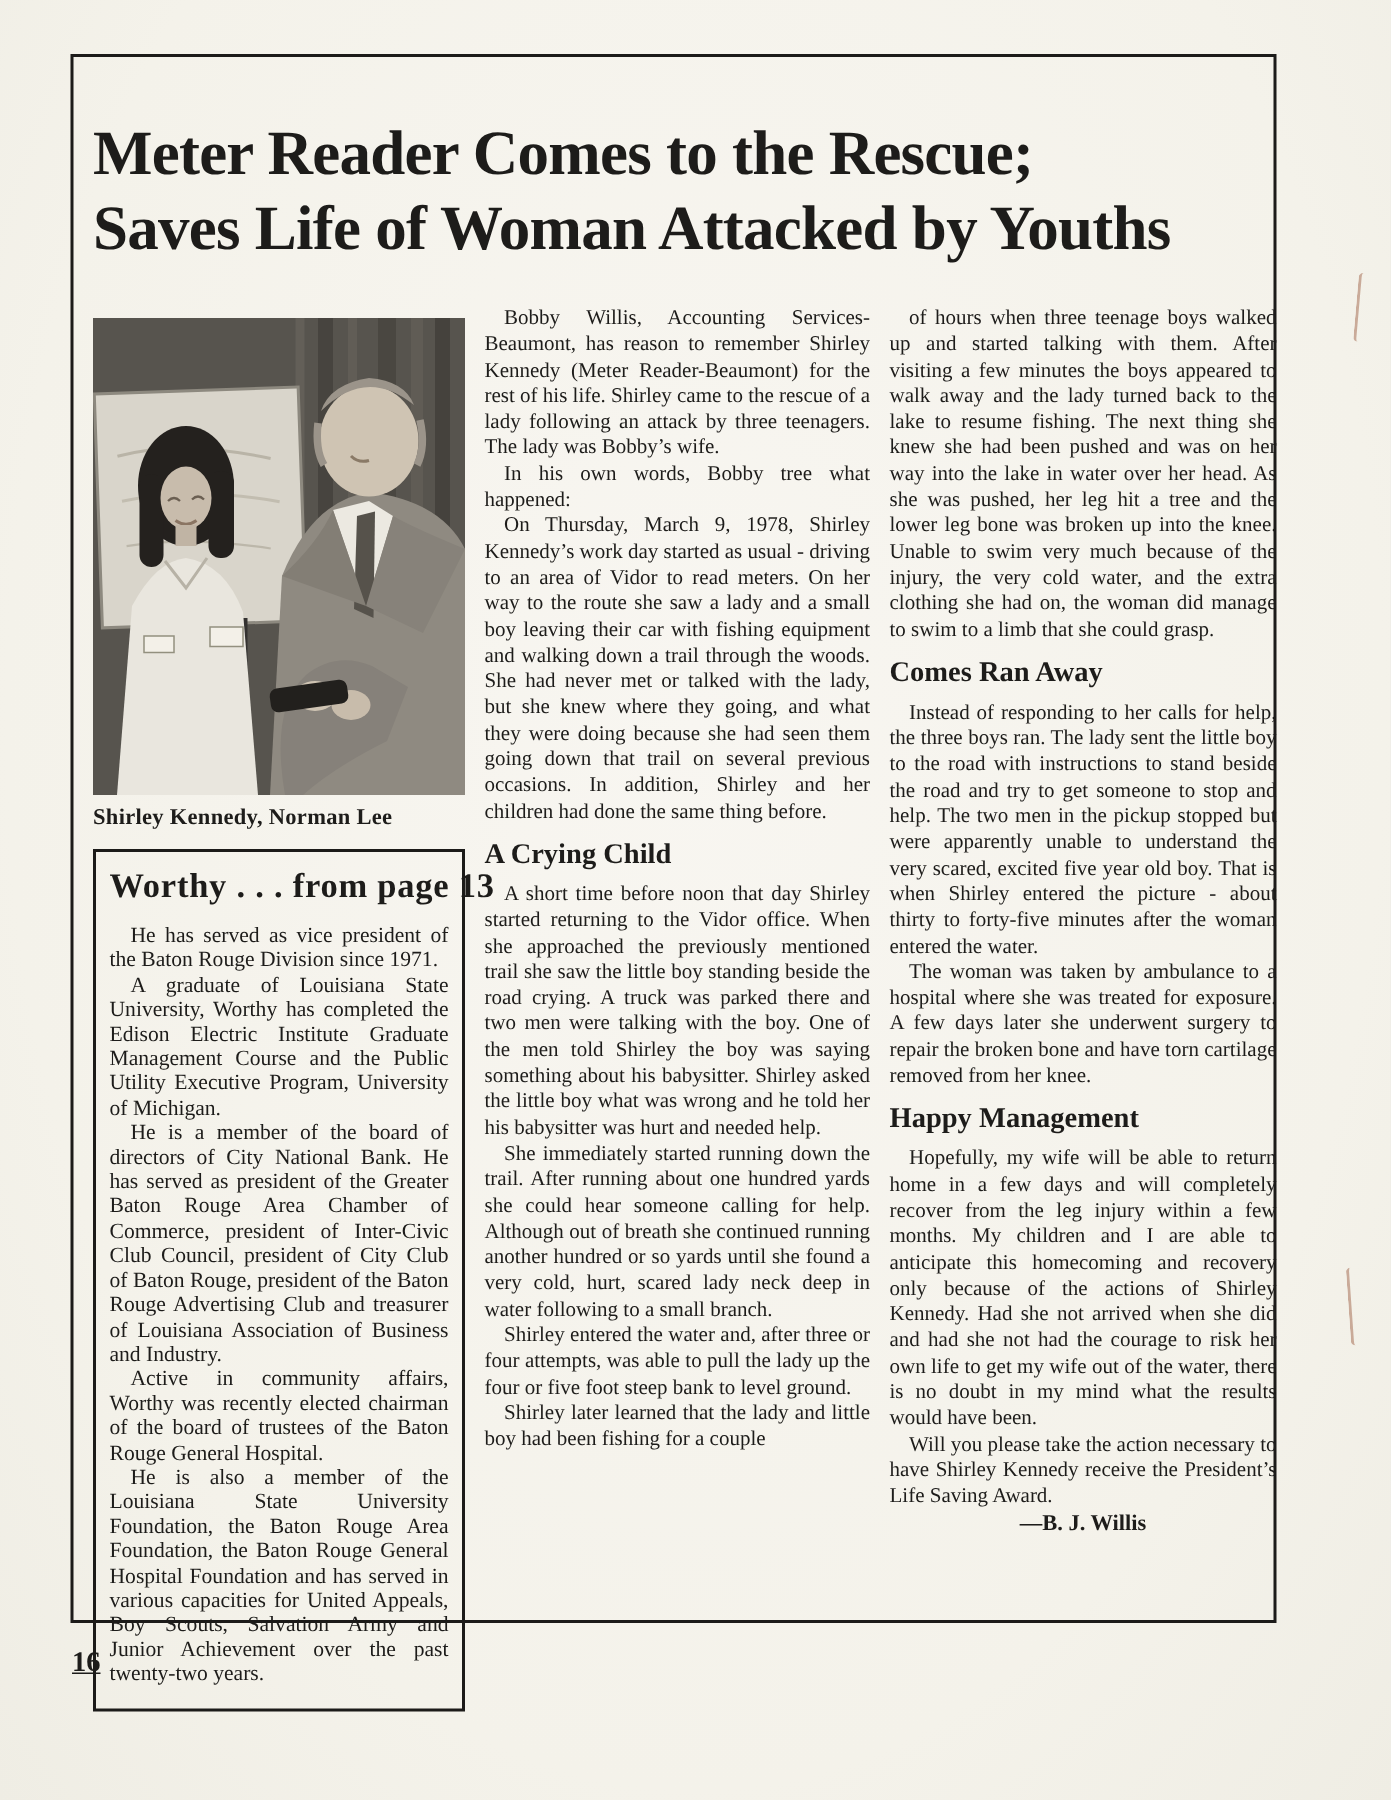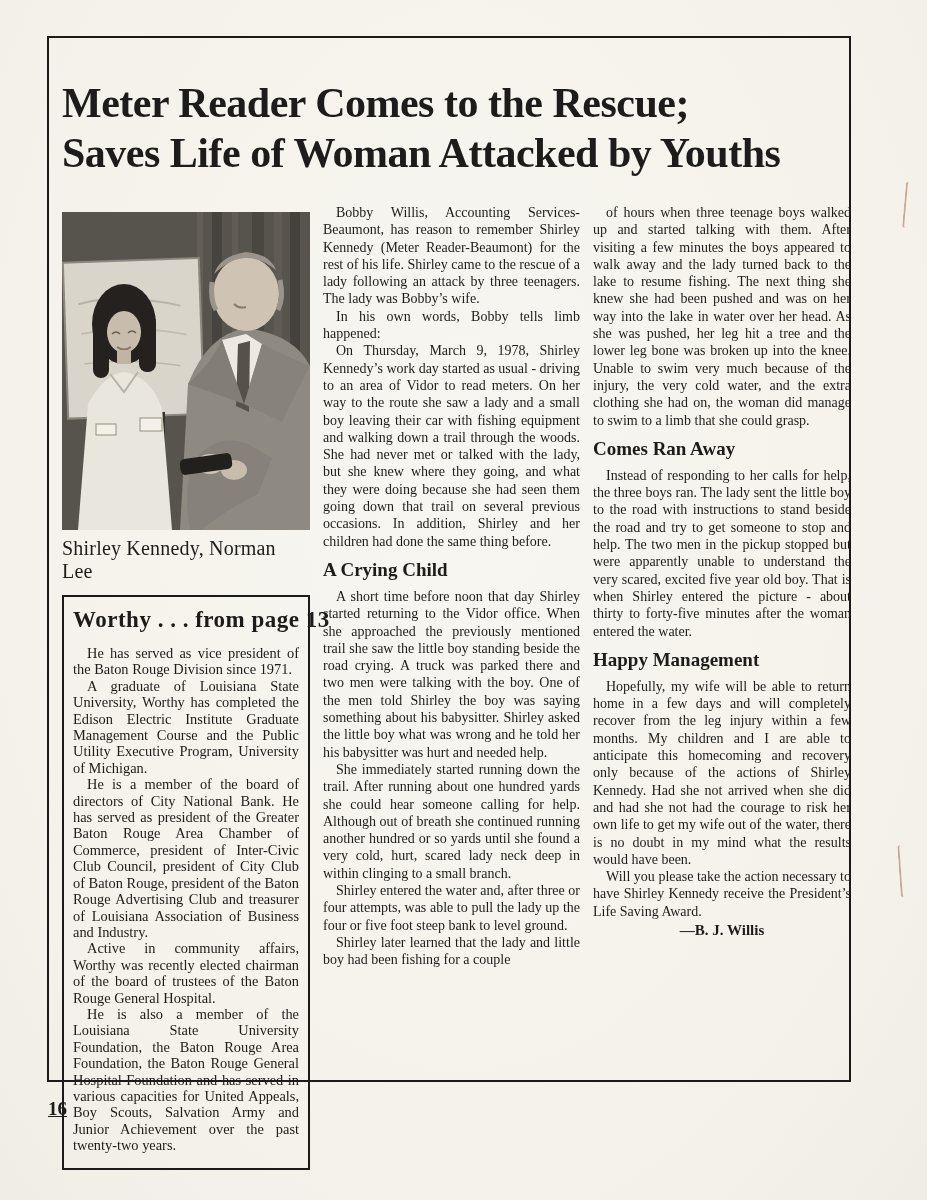--- a/index.html
+++ b/index.html
@@ -27,21 +27,21 @@
     position:absolute; left:13px; top:166px;
     width:789px; display:flex; gap:13px;
   }
   .col { }
   .col-left  { width:248px; }
   .col-mid   { width:257px; }
   .col-right { width:258px; }
 
   .photo-figure { margin-top:8px; width:248px; height:318px; overflow:hidden; background:#55534e; }
   .photo-caption {
-    margin-top:7px; font-weight:normal; font-size:20px; letter-spacing:0.2px;
+    margin-top:7px; font-weight:bold; font-size:15px; letter-spacing:0.2px;
   }
   .worthy-box {
     margin-top:12px;
     border:2px solid #1c1b19;
     padding:8px 9px 14px 9px;
     min-height:500px;
   }
   .worthy-heading {
     font-size:23px; font-weight:bold; letter-spacing:0.5px;
     margin:2px 0 12px 0; white-space:nowrap;
@@ -151,33 +151,34 @@
           <p>He has served as vice president of the Baton Rouge Division since 1971.</p>
           <p>A graduate of Louisiana State University, Worthy has completed the Edison Electric Institute Graduate Management Course and the Public Utility Executive Program, University of Michigan.</p>
           <p>He is a member of the board of directors of City National Bank. He has served as president of the Greater Baton Rouge Area Chamber of Commerce, president of Inter-Civic Club Council, president of City Club of Baton Rouge, president of the Baton Rouge Advertising Club and treasurer of Louisiana Association of Business and Industry.</p>
           <p>Active in community affairs, Worthy was recently elected chairman of the board of trustees of the Baton Rouge General Hospital.</p>
           <p>He is also a member of the Louisiana State University Foundation, the Baton Rouge Area Foundation, the Baton Rouge General Hospital Foundation and has served in various capacities for United Appeals, Boy Scouts, Salvation Army and Junior Achievement over the past twenty-two years.</p>
         </aside>
       </div>
 
       <div class="col col-mid">
         <p class="bp">Bobby Willis, Accounting Services-Beaumont, has reason to remember Shirley Kennedy (Meter Reader-Beaumont) for the rest of his life. Shirley came to the rescue of a lady following an attack by three teenagers. The lady was Bobby’s wife.</p>
-        <p class="bp">In his own words, Bobby tells limb happened:</p>
+        <p class="bp">In his own words, Bobby tree what happened:</p>
         <p class="bp">On Thursday, March 9, 1978, Shirley Kennedy’s work day started as usual - driving to an area of Vidor to read meters. On her way to the route she saw a lady and a small boy leaving their car with fishing equipment and walking down a trail through the woods. She had never met or talked with the lady, but she knew where they going, and what they were doing because she had seen them going down that trail on several previous occasions. In addition, Shirley and her children had done the same thing before.</p>
         <h3 class="subhead">A Crying Child</h3>
         <p class="bp">A short time before noon that day Shirley started returning to the Vidor office. When she approached the previously mentioned trail she saw the little boy standing beside the road crying. A truck was parked there and two men were talking with the boy. One of the men told Shirley the boy was saying something about his babysitter. Shirley asked the little boy what was wrong and he told her his babysitter was hurt and needed help.</p>
-        <p class="bp">She immediately started running down the trail. After running about one hundred yards she could hear someone calling for help. Although out of breath she continued running another hundred or so yards until she found a very cold, hurt, scared lady neck deep in within clinging to a small branch.</p>
+        <p class="bp">She immediately started running down the trail. After running about one hundred yards she could hear someone calling for help. Although out of breath she continued running another hundred or so yards until she found a very cold, hurt, scared lady neck deep in water following to a small branch.</p>
         <p class="bp">Shirley entered the water and, after three or four attempts, was able to pull the lady up the four or five foot steep bank to level ground.</p>
         <p class="bp">Shirley later learned that the lady and little boy had been fishing for a couple</p>
       </div>
 
       <div class="col col-right">
         <p class="bp">of hours when three teenage boys walked up and started talking with them. After visiting a few minutes the boys appeared to walk away and the lady turned back to the lake to resume fishing. The next thing she knew she had been pushed and was on her way into the lake in water over her head. As she was pushed, her leg hit a tree and the lower leg bone was broken up into the knee. Unable to swim very much because of the injury, the very cold water, and the extra clothing she had on, the woman did manage to swim to a limb that she could grasp.</p>
         <h3 class="subhead">Comes Ran Away</h3>
         <p class="bp">Instead of responding to her calls for help, the three boys ran. The lady sent the little boy to the road with instructions to stand beside the road and try to get someone to stop and help. The two men in the pickup stopped but were apparently unable to understand the very scared, excited five year old boy. That is when Shirley entered the picture - about thirty to forty-five minutes after the woman entered the water.</p>
+        <p class="bp">The woman was taken by ambulance to a hospital where she was treated for exposure. A few days later she underwent surgery to repair the broken bone and have torn cartilage removed from her knee.</p>
         <h3 class="subhead">Happy Management</h3>
         <p class="bp">Hopefully, my wife will be able to return home in a few days and will completely recover from the leg injury within a few months. My children and I are able to anticipate this homecoming and recovery only because of the actions of Shirley Kennedy. Had she not arrived when she did and had she not had the courage to risk her own life to get my wife out of the water, there is no doubt in my mind what the results would have been.</p>
         <p class="bp">Will you please take the action necessary to have Shirley Kennedy receive the President’s Life Saving Award.</p>
         <p class="bp sig">—B. J. Willis</p>
       </div>
 
     </div>
   </div>
 
   <div class="page-number">16</div>

